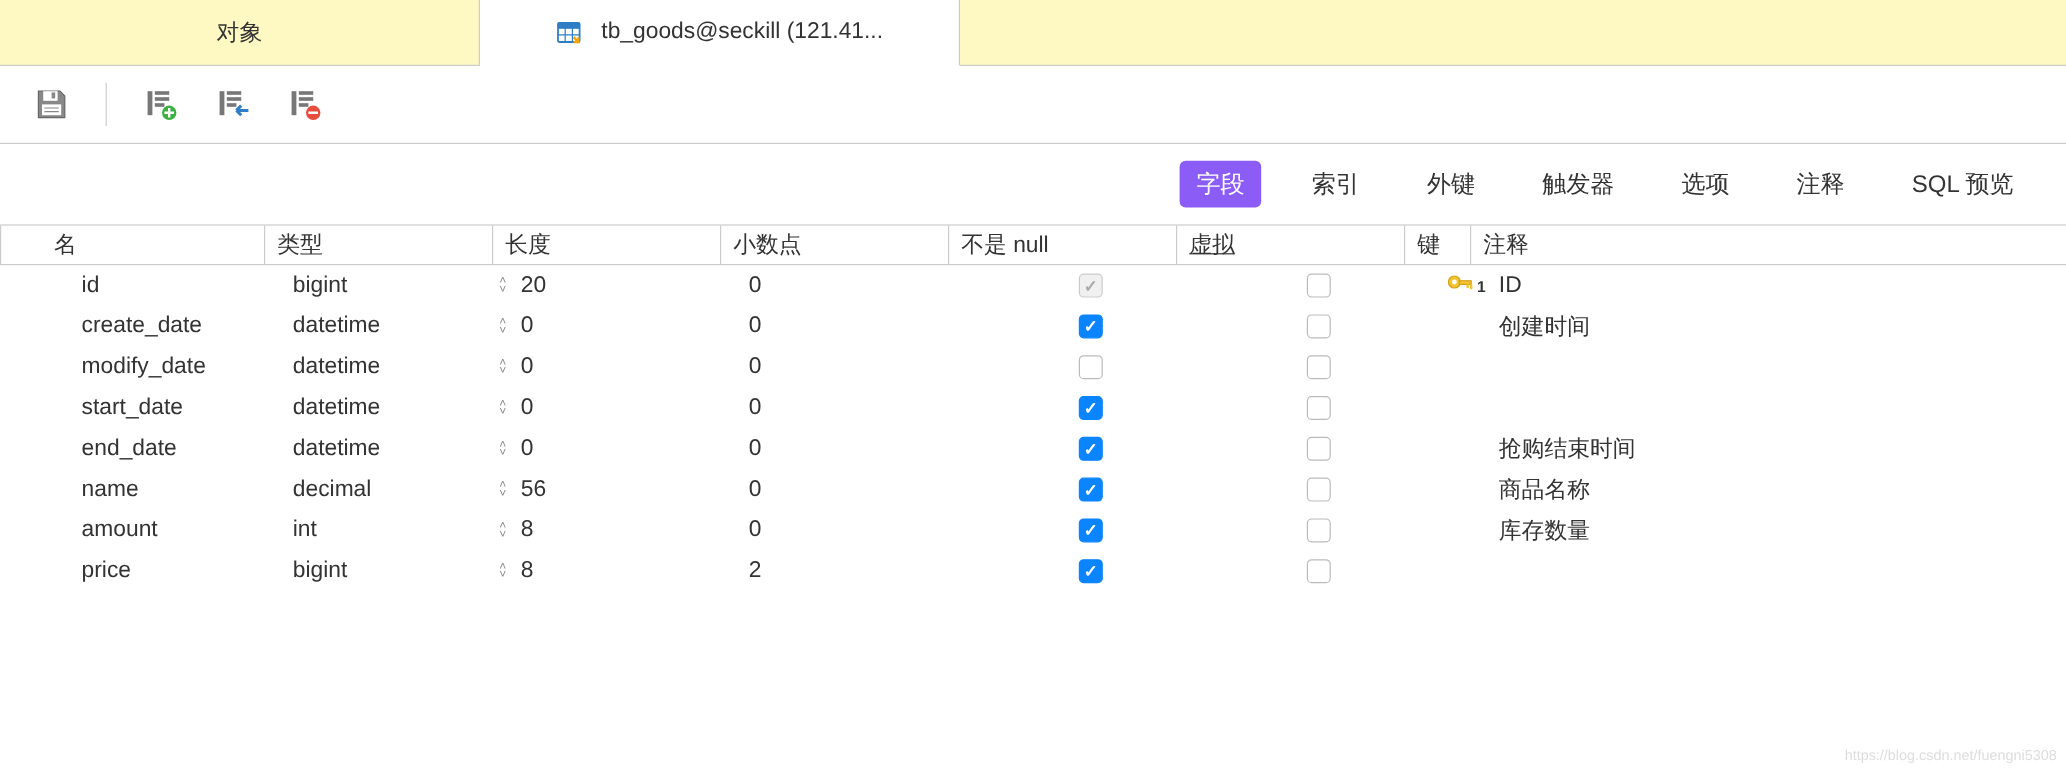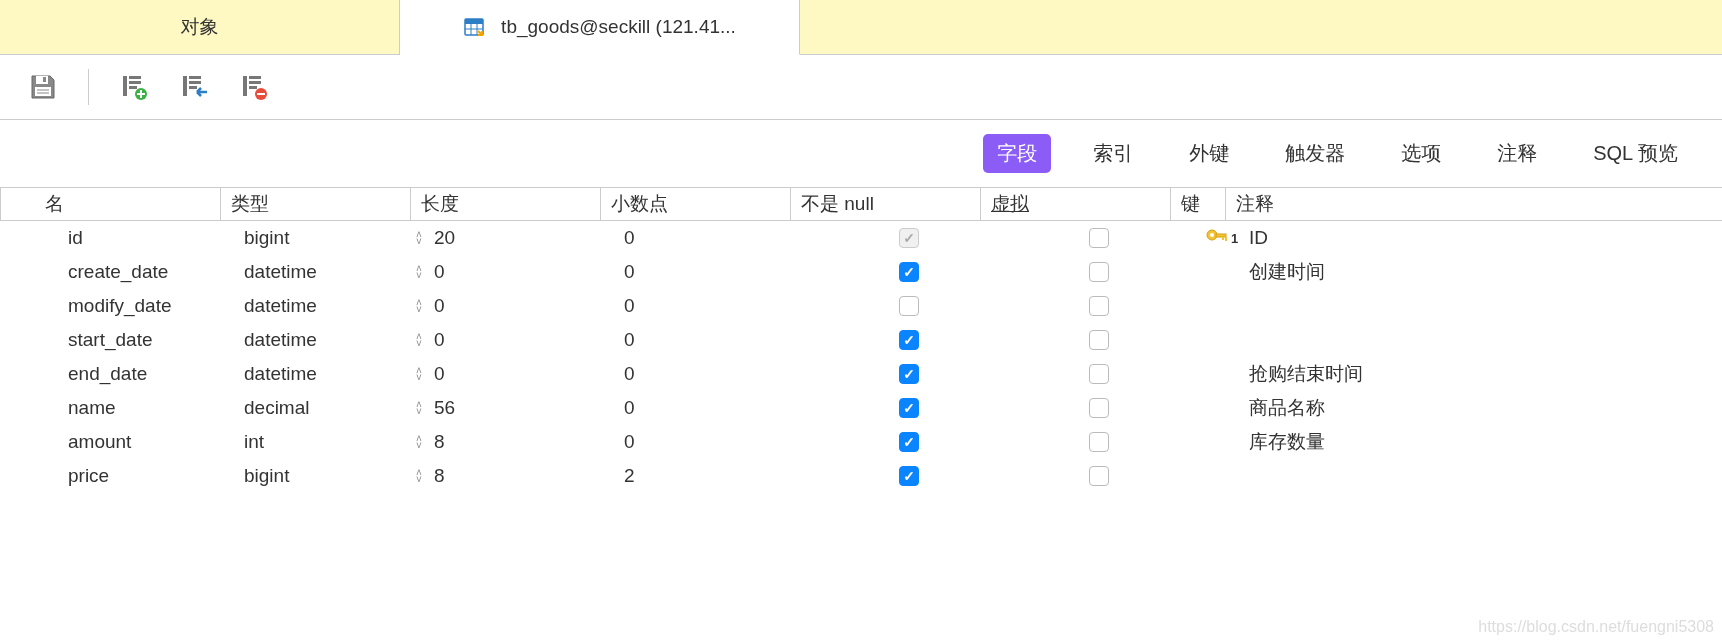--- a/index.html
+++ b/index.html
@@ -30,21 +30,21 @@
 .header-row .col-notnull, .header-row .col-virtual, .header-row .col-key { justify-content:flex-start; display:block; }
 .header-row .sep-line { border-left: 1px solid #ccc; height: 100%; display:flex; align-items:center; }
 .stepper { display: inline-flex; flex-direction: column; line-height: 7px; font-size: 10px; color: #888; cursor: pointer; }
 .checkbox { width: 20px; height: 20px; border-radius: 4px; border: 1px solid #bbb; display: inline-flex; align-items: center; justify-content: center; }
 .checkbox.checked { background: #0a84ff; border-color: #0a84ff; }
 .checkbox.checked::after { content: "✓"; color: #fff; font-size: 14px; font-weight: bold; }
 .checkbox.disabled { background: #f0f0f0; border-color: #ccc; }
 .checkbox.disabled.checked { background: #f0f0f0; }
 .checkbox.disabled.checked::after { content: "✓"; color: #aaa; font-size: 14px; }
 .key-icon { display:inline-flex; align-items:center; }
-.watermark { position: fixed; bottom: 4px; right: 8px; font-size: 16px; color: #ddd; }
+.watermark { position: fixed; bottom: 4px; right: 8px; font-size: 12px; color: #ddd; }
 </style>
 </head>
 <body>
 
 <div class="tabs-bar">
   <div class="tab">
     <span>对象</span>
   </div>
   <div class="tab active">
     <span class="tab-icon">

